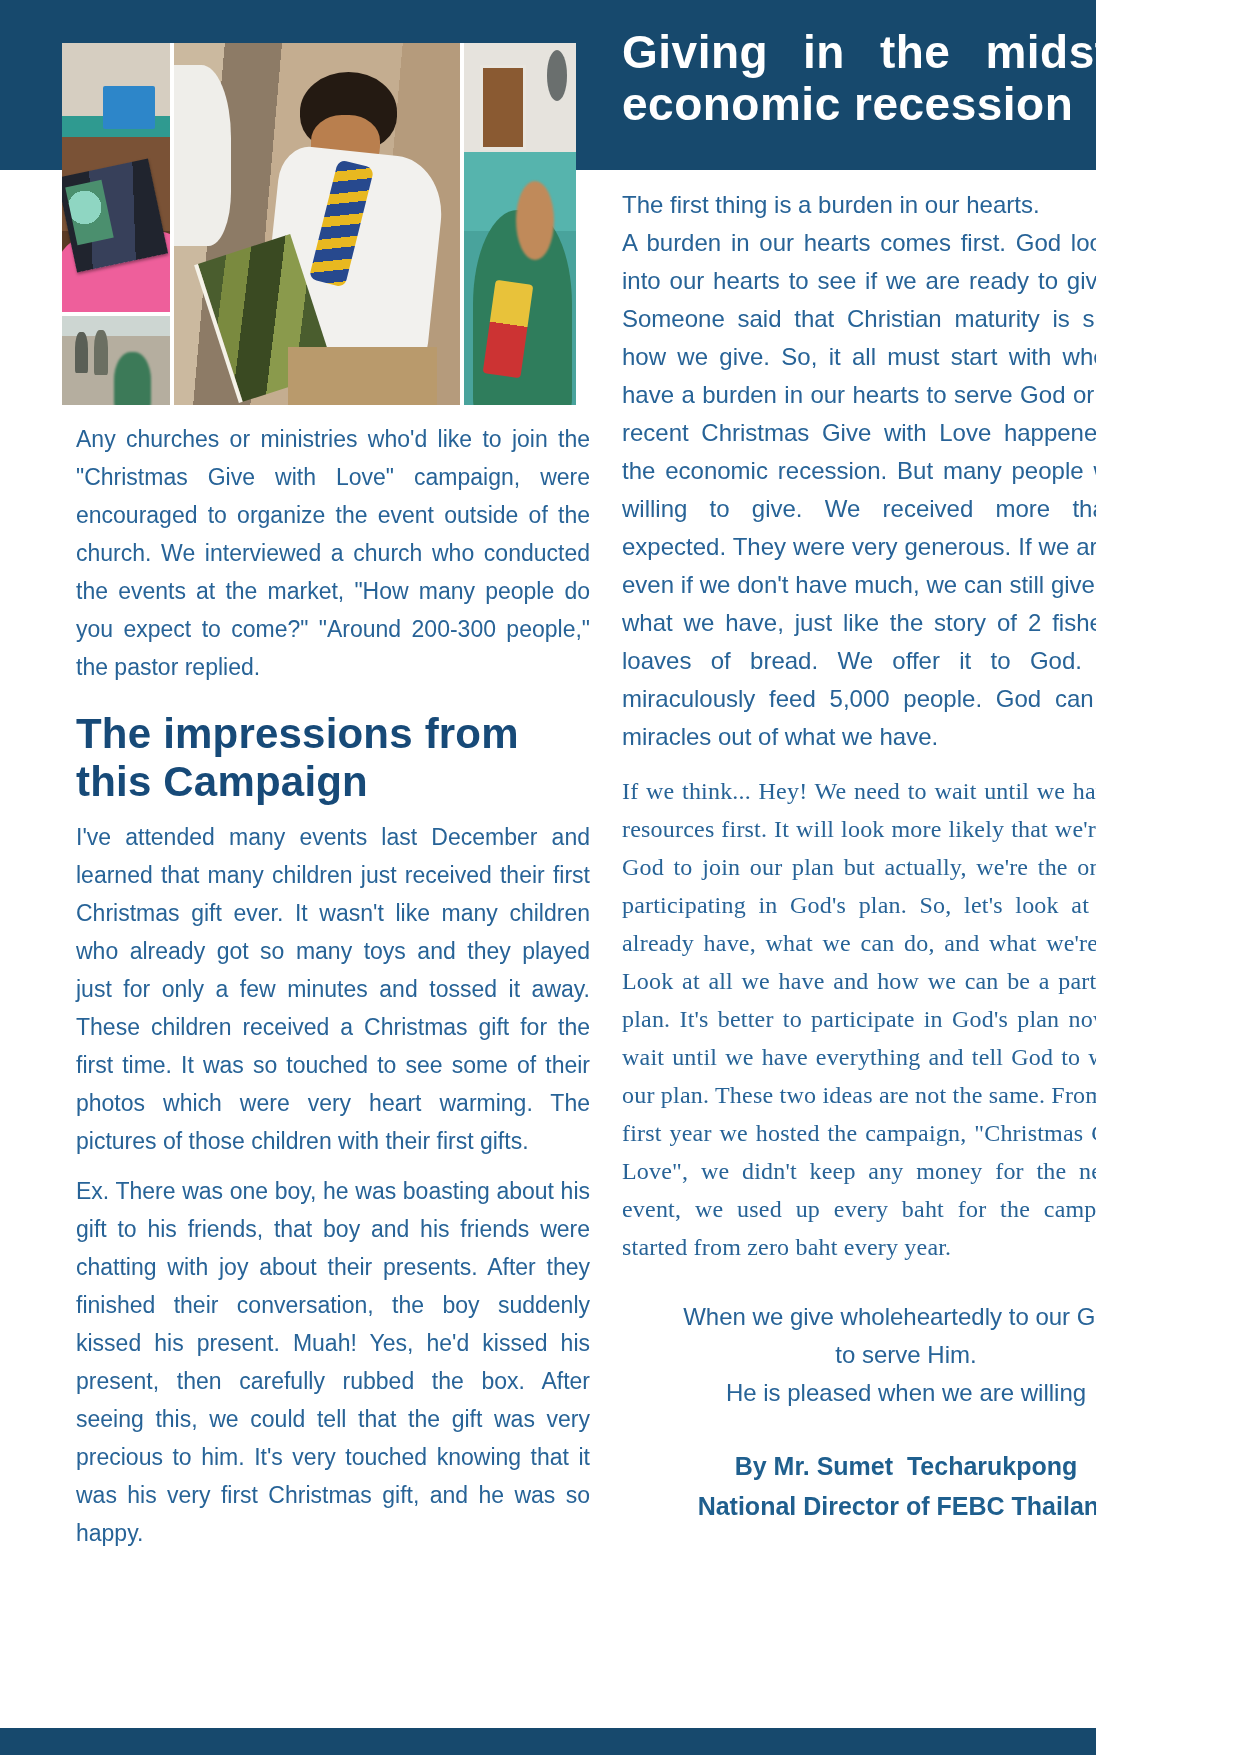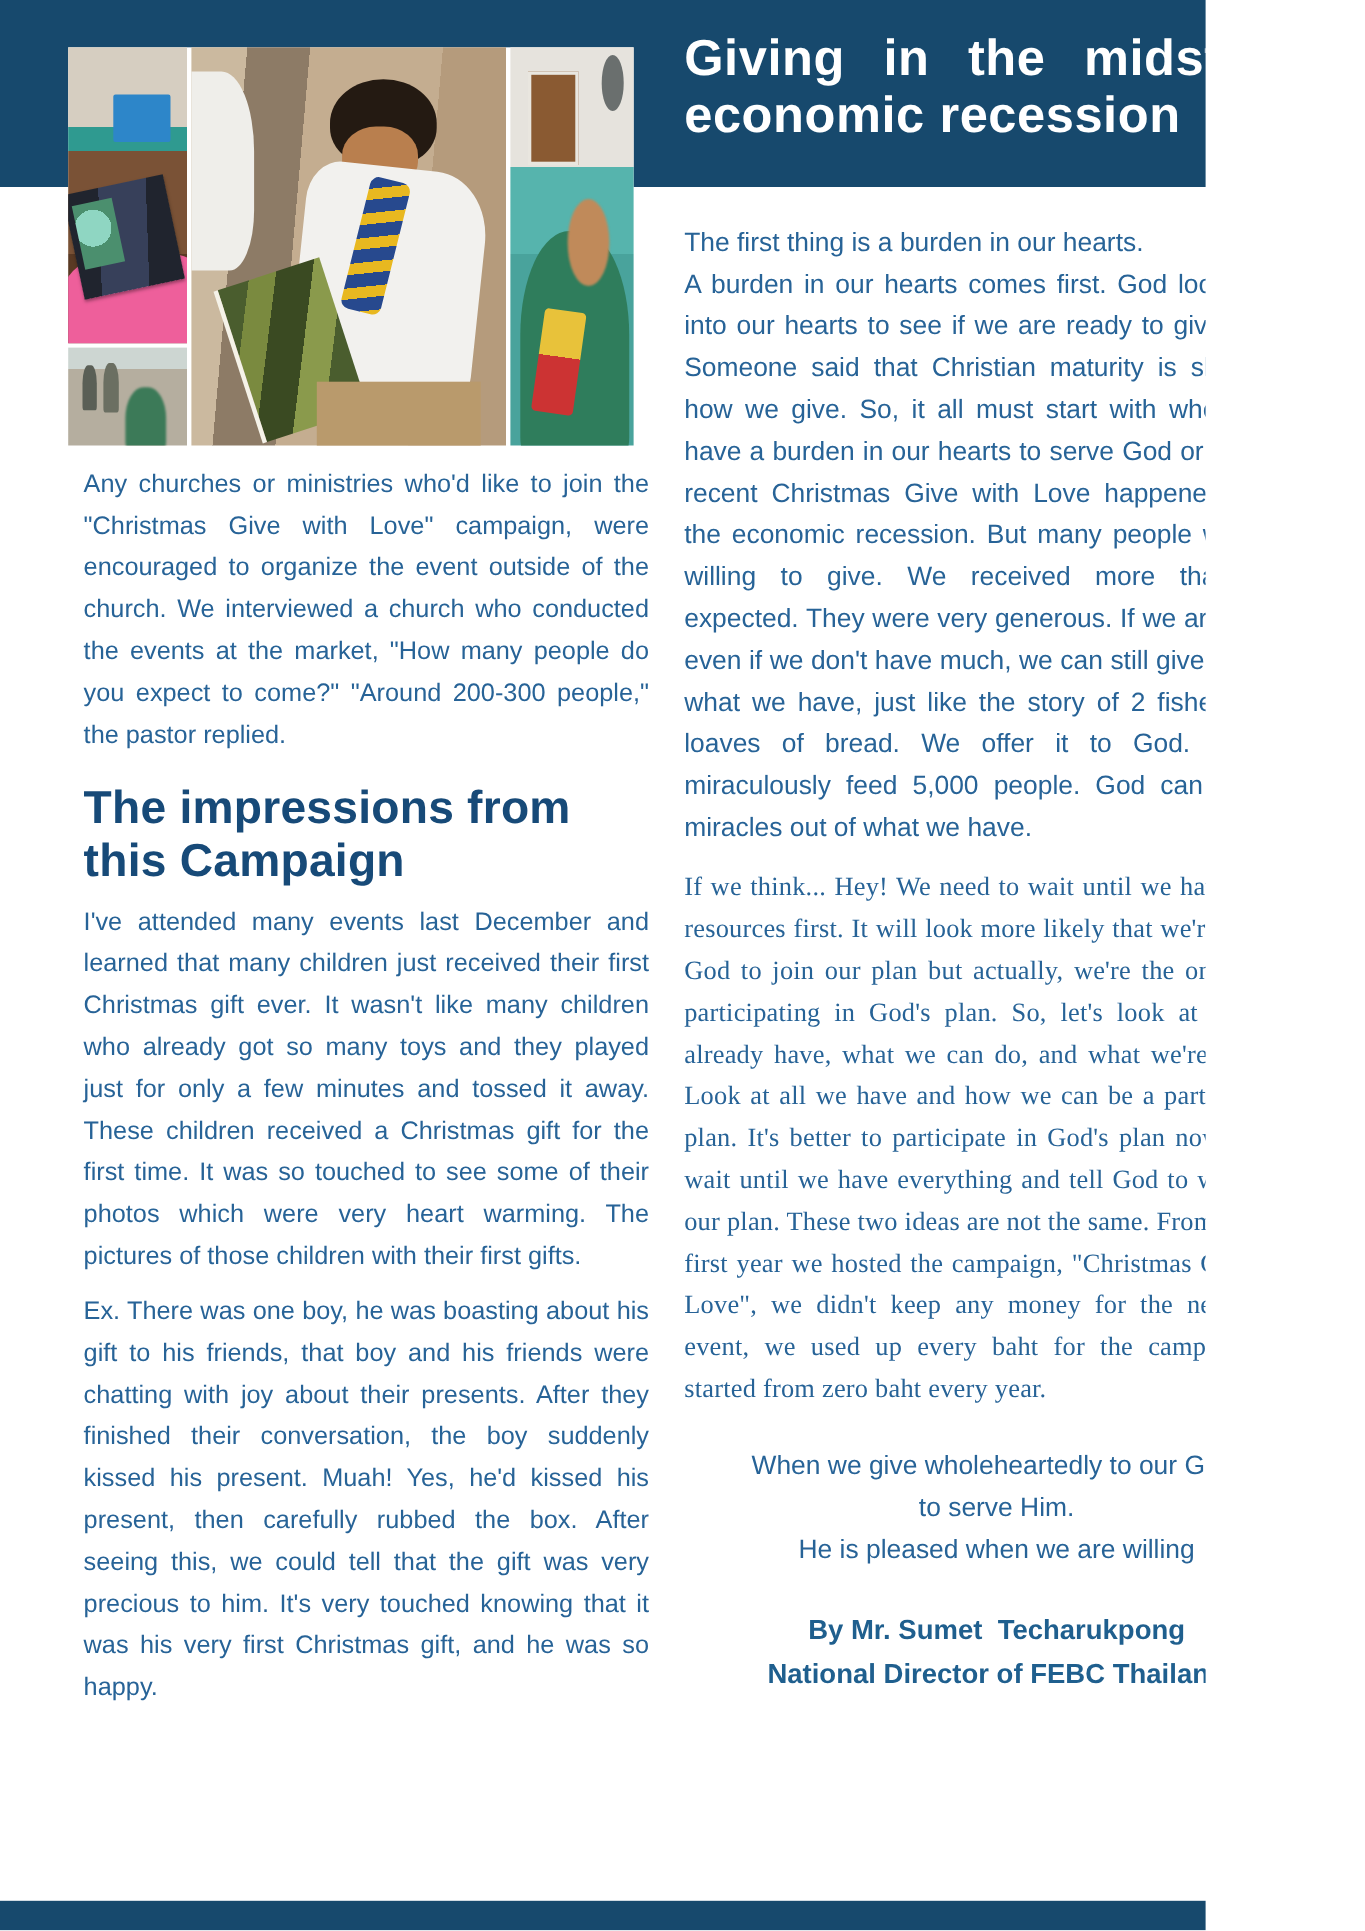--- a/index.html
+++ b/index.html
@@ -49,21 +49,21 @@
   .ph-c .pants{position:absolute;left:40%;bottom:-2%;width:52%;height:18%;background:#b99a6c;}
   .ph-d{background:linear-gradient(#e6e3dd 0 30%, #56b4ad 30% 52%, #49a39c 52% 100%);}
   .ph-d .window{position:absolute;left:14%;top:6%;width:36%;height:22%;background:#8a5a32;border:3px solid #e9e6df;}
   .ph-d .fan{position:absolute;right:8%;top:2%;width:18%;height:14%;background:#6a6f6e;border-radius:50%;}
   .ph-d .kid{position:absolute;left:8%;bottom:-4%;width:88%;height:58%;background:#2f7d5c;border-radius:45% 45% 10% 10%;}
   .ph-d .kid-face{position:absolute;left:46%;top:38%;width:34%;height:22%;background:#c08a5a;border-radius:50%;filter:blur(1px);}
   .ph-d .snack{position:absolute;left:22%;bottom:8%;width:34%;height:26%;background:linear-gradient(#e8c23a 0 45%,#cc3333 45% 100%);border-radius:4px;transform:rotate(8deg);}
 
   
   .left-col{position:absolute;left:76px;top:420px;width:514px;color:#276397;font-size:24px;line-height:38px;}
-  .right-col{position:absolute;left:622px;top:202px;width:568px;color:#276397;font-size:24px;line-height:38px;}
+  .right-col{position:absolute;left:622px;top:186px;width:568px;color:#276397;font-size:24px;line-height:38px;}
   .para{margin:0;text-align:justify;}
   .left-col .para{font-size:23px;}
   .section-heading{
     margin:24px 0 0 0;
     color:#174a78;font-weight:bold;font-size:42px;line-height:48px;letter-spacing:0.2px;
     text-align:left;
   }
   .left-col .p2{margin-top:12px;}
   .left-col .p3{margin-top:12px;}
   .right-col .p1-lead{display:block;}

